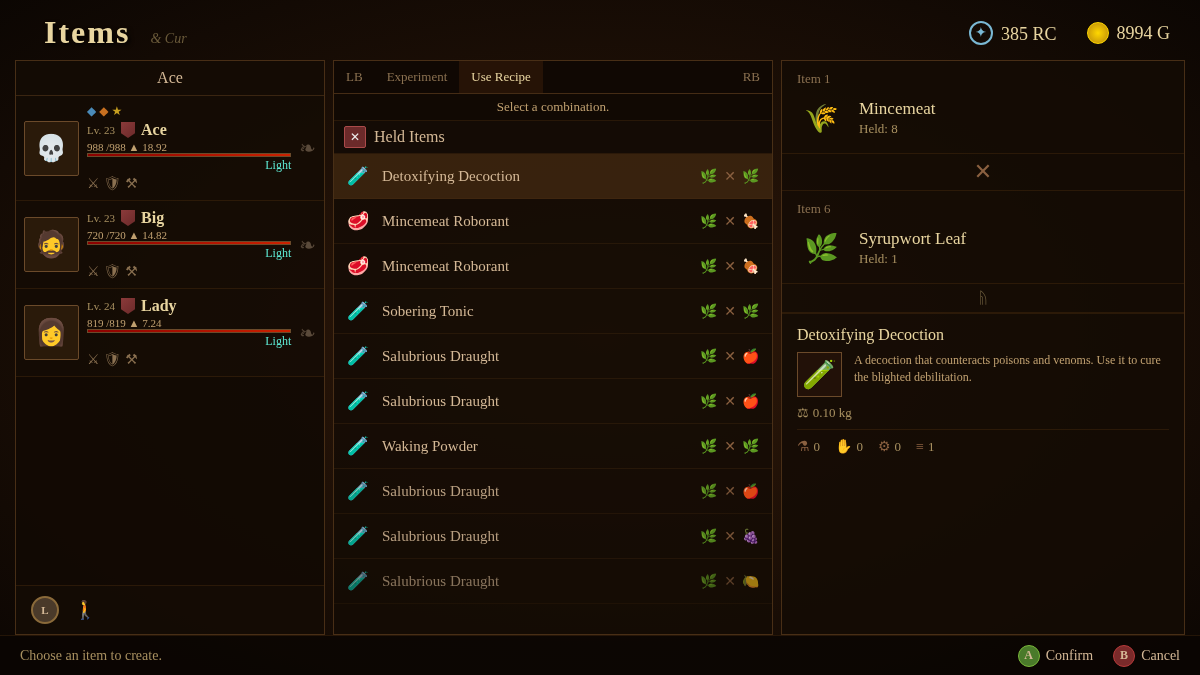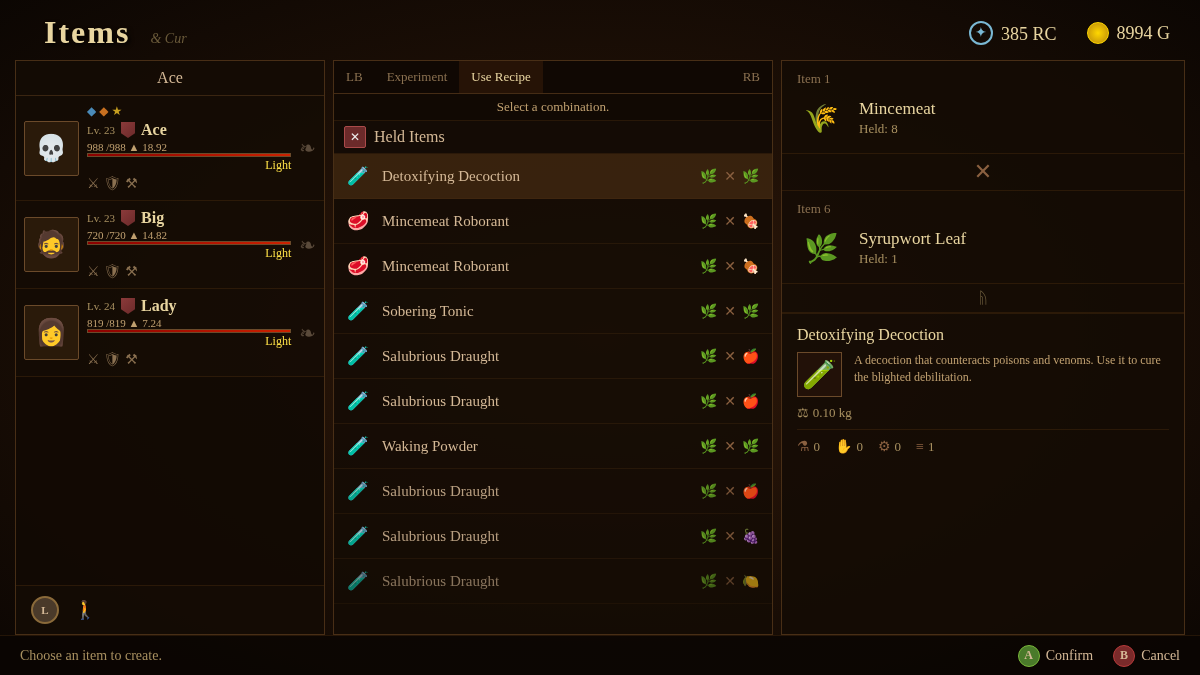--- a/index.html
+++ b/index.html
@@ -183,21 +183,21 @@
       margin-top: 2px;
     }
 
     .small-icon {
       font-size: 14px;
       color: #8a7050;
     }
 
     .light-label {
       font-size: 12px;
-      color: #fde047;
+      color: #5eead4;
       text-align: center;
       margin-left: 12px;
     }
 
     .member-right-icon {
       color: #5a4a3a;
       font-size: 20px;
     }
 
     

